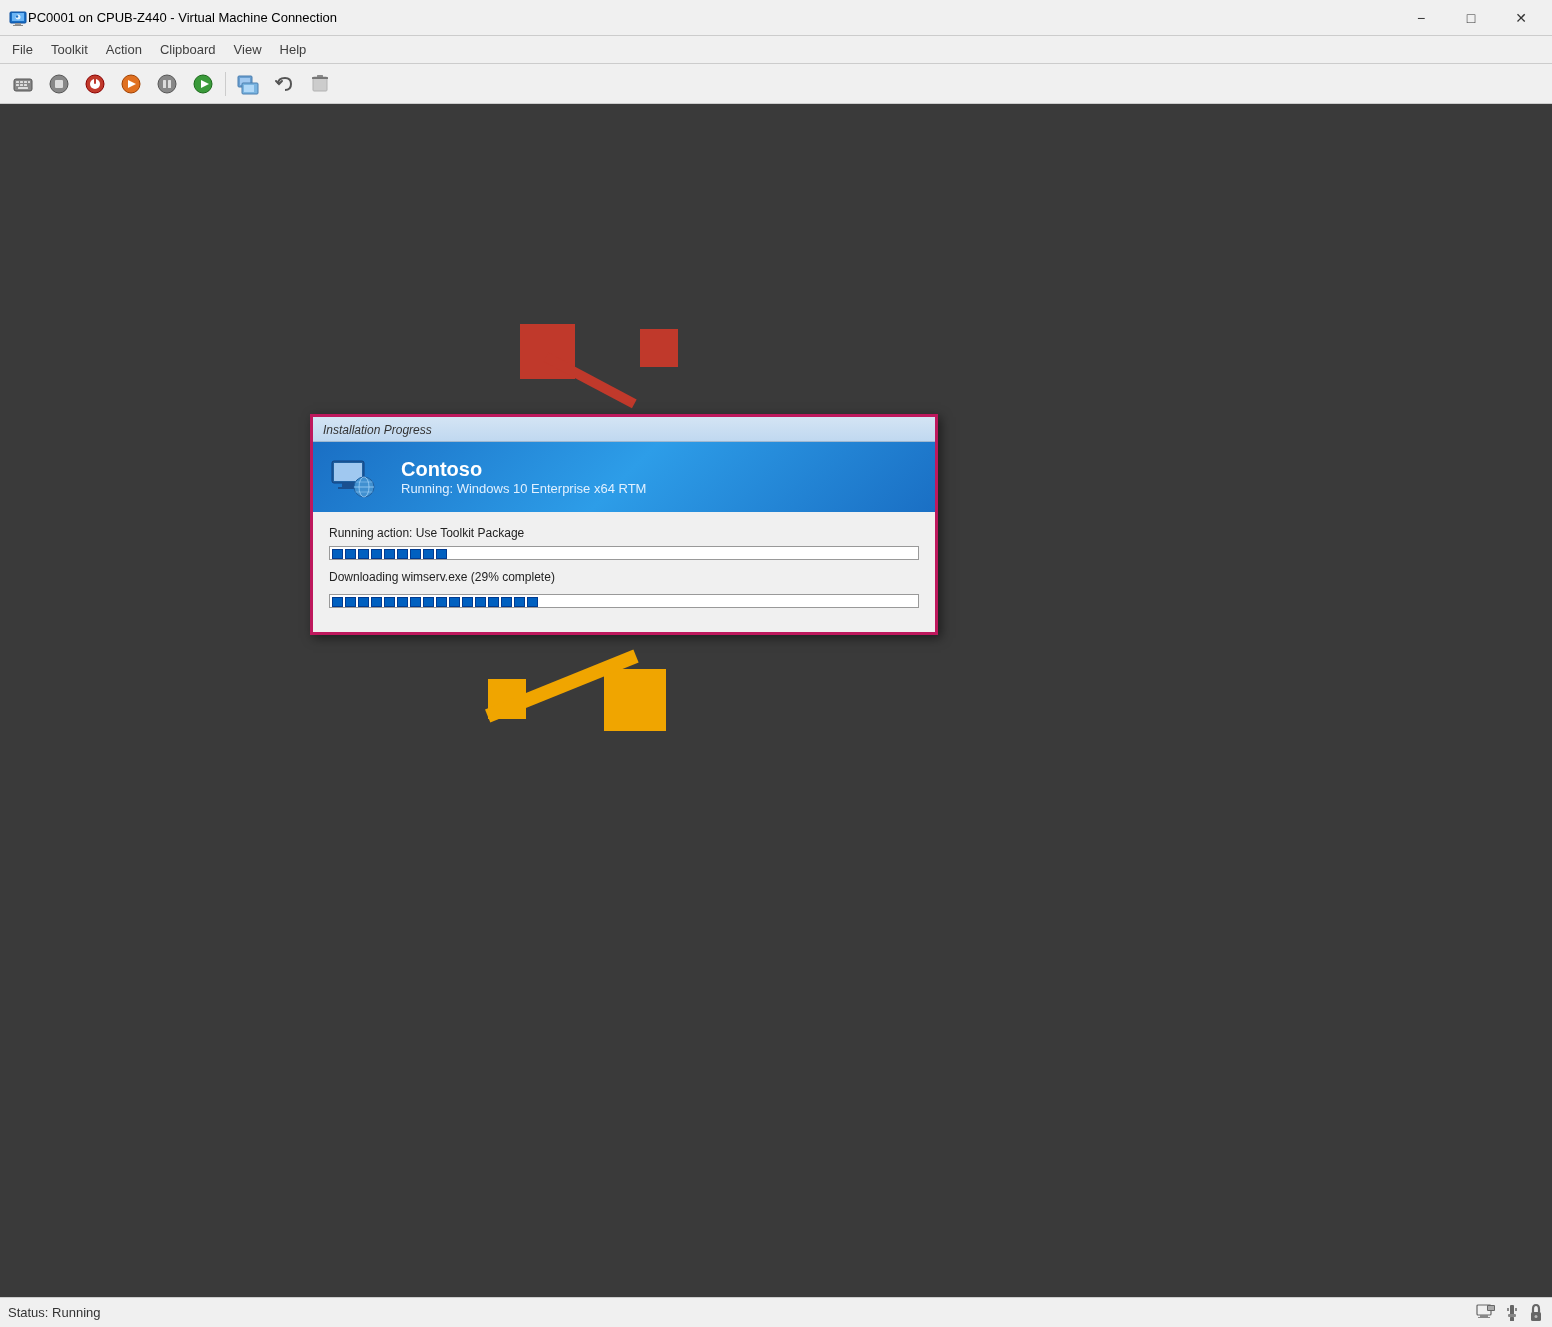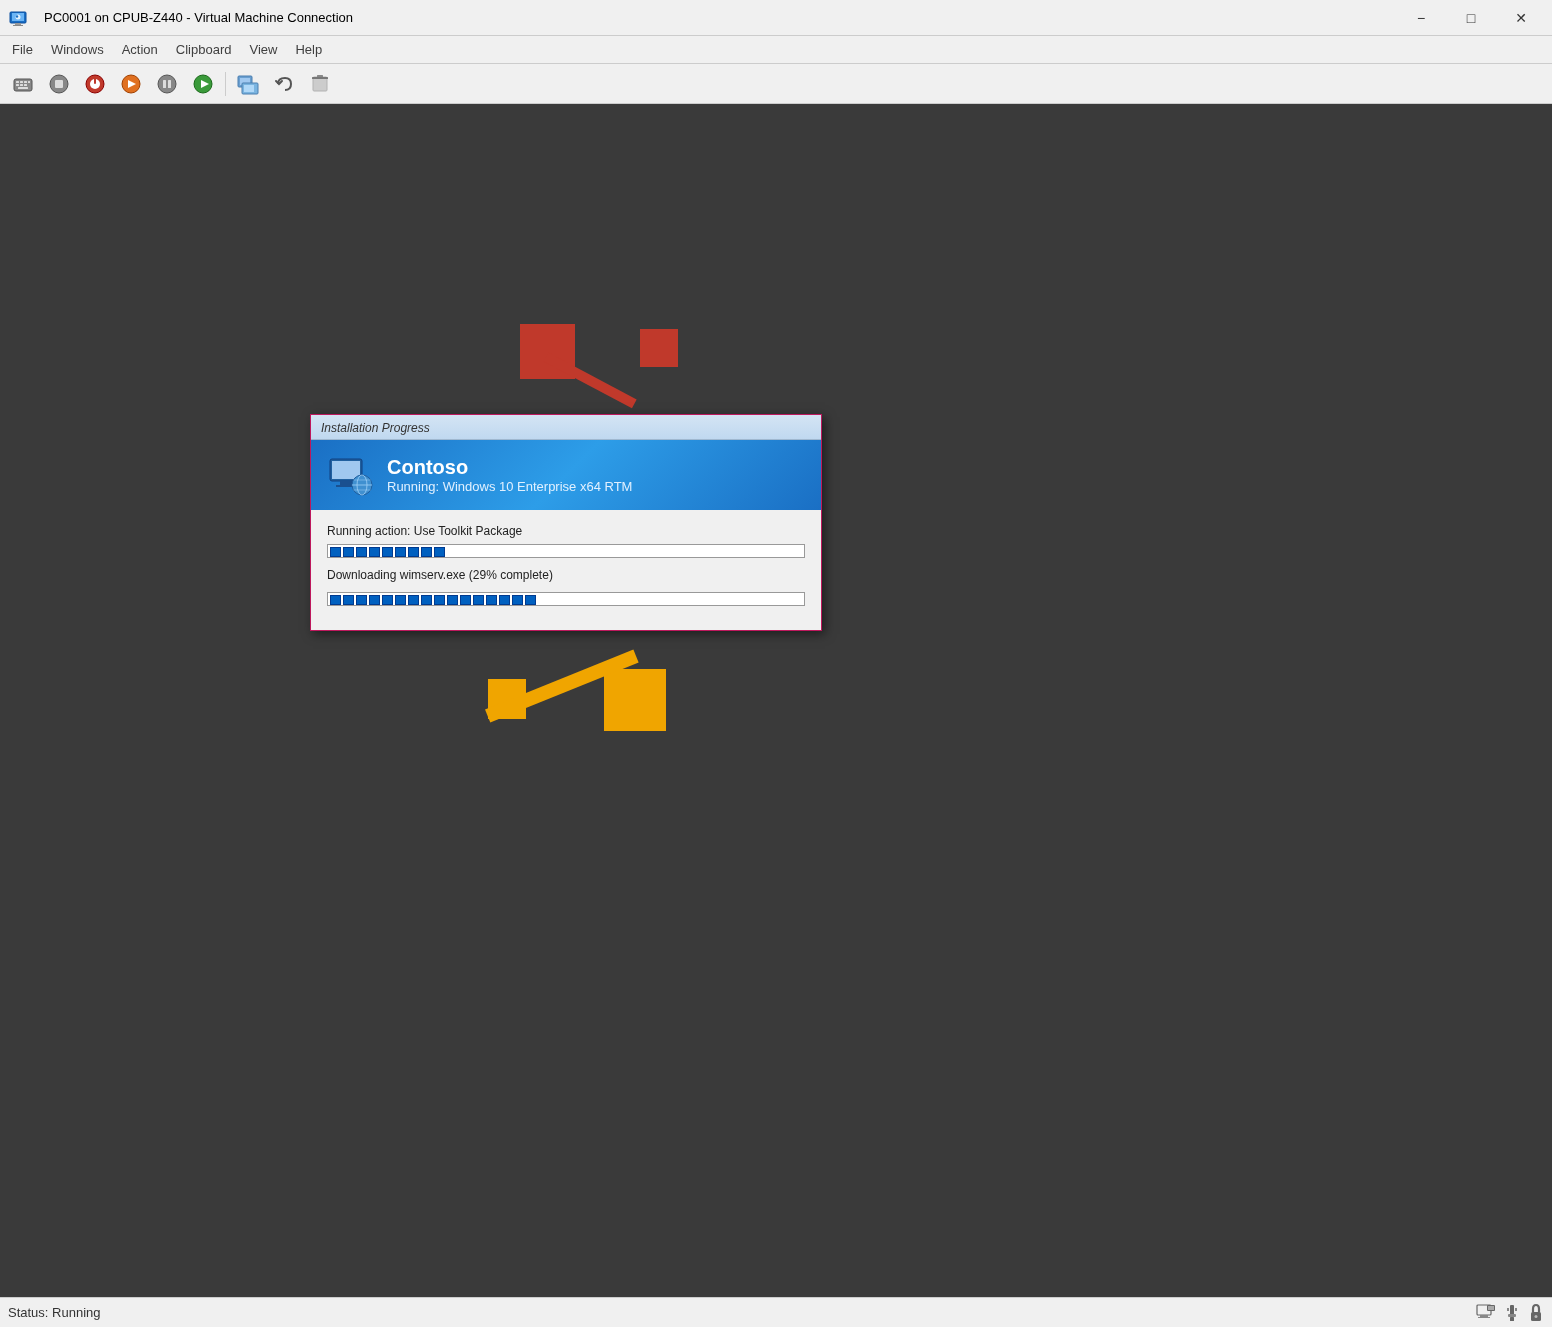--- a/index.html
+++ b/index.html
@@ -17,21 +17,21 @@
       align-items: center;
       justify-content: space-between;
       background: #f0f0f0;
       border-bottom: 1px solid #ccc;
       height: 36px;
       padding: 0 8px;
     }
     .title-bar-left {
       display: flex;
       align-items: center;
-      gap: 16px;
+      gap: 0;
     }
     .title-bar-icon {
       width: 20px;
       height: 20px;
       display: flex; align-items: center; justify-content: center;
     }
     .title-bar-text {
       font-size: 13px;
       color: #000;
     }
@@ -140,39 +140,39 @@
       background: #f0a500;
       top: 565px;
       left: 604px;
     }
 
     
     .install-dialog {
       position: absolute;
       top: 310px;
       left: 310px;
-      width: 512px;
+      width: 628px;
       background: #0f766e;
-      border: 1px solid #be185d;
+      border: 3px solid #be185d;
       box-shadow: 3px 3px 10px rgba(0,0,0,0.5);
     }
     .dialog-title {
       font-size: 12px;
       font-style: italic;
       color: #333;
       padding: 6px 10px 4px;
       background: linear-gradient(to bottom, #d4e4f4, #c0d8f0);
       border-bottom: 1px solid #a0b8d0;
     }
     .dialog-header {
       background: linear-gradient(135deg, #1a6fc4, #2d9de8, #1a6fc4);
       display: flex;
       align-items: center;
       padding: 10px 14px;
-      gap: 12px;
+      gap: 24px;
     }
     .dialog-header-icon {
       width: 50px;
       height: 50px;
       display: flex;
       align-items: center;
       justify-content: center;
       flex-shrink: 0;
     }
     .dialog-header-text {
@@ -248,21 +248,21 @@
   </div>
   <div class="title-bar-controls">
     <button class="title-btn">−</button>
     <button class="title-btn">□</button>
     <button class="title-btn close">✕</button>
   </div>
 </div>
 
 <div class="menu-bar">
   <span class="menu-item">File</span>
-  <span class="menu-item">Windows</span>
+  <span class="menu-item">Toolkit</span>
   <span class="menu-item">Action</span>
   <span class="menu-item">Clipboard</span>
   <span class="menu-item">View</span>
   <span class="menu-item">Help</span>
 </div>
 
 <div class="toolbar">
 
   <button class="toolbar-btn" title="Keyboard">
     <svg width="22" height="22" viewBox="0 0 22 22">

